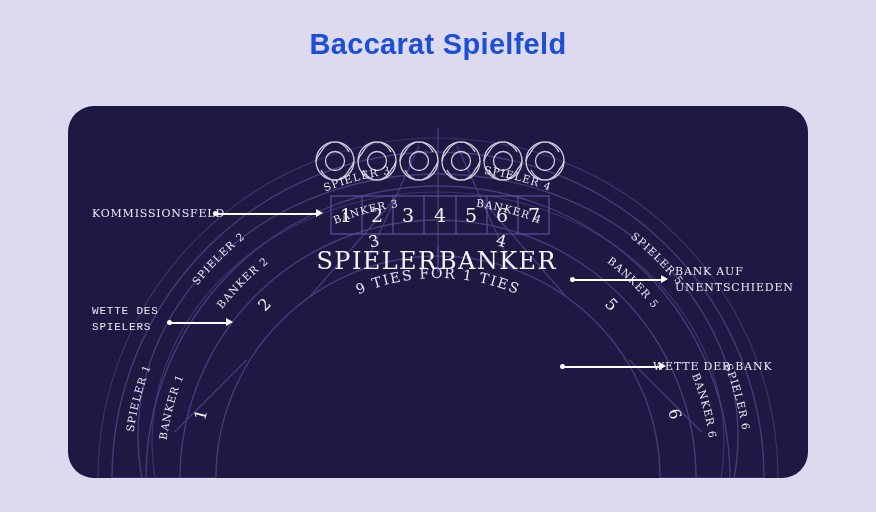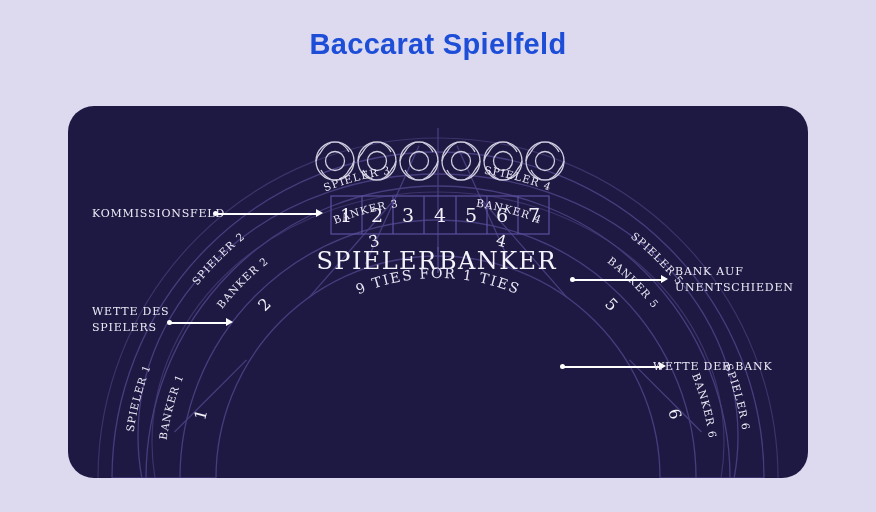--- a/index.html
+++ b/index.html
@@ -318,21 +318,21 @@
       <textPath href="#arcPlayer" startOffset="91.6%" text-anchor="middle"><tspan>SPIELER 6</tspan></textPath>
     </text>
   </svg>
 </div>
 
 <div class="callout-label" style="left:92px; top:206px;">KOMMISSIONSFELD</div>
 <div class="lead-dot" style="left:213px; top:211px;"></div>
 <div class="lead-line" style="left:216px; top:213px; width:100px;"></div>
 <div class="lead-arrow right" style="left:316px; top:209px;"></div>
 
-<div class="callout-label" style="left:92px; top:304px;">WETTE DES
+<div class="callout-label" style="left:92px; top:304px;font-family:Liberation Mono, monospace;">WETTE DES
 SPIELERS</div>
 <div class="lead-dot" style="left:167px; top:320px;"></div>
 <div class="lead-line" style="left:170px; top:322px; width:56px;"></div>
 <div class="lead-arrow right" style="left:226px; top:318px;"></div>
 
 <div class="lead-dot" style="left:570px; top:277px;"></div>
 <div class="lead-line" style="left:573px; top:279px; width:88px;"></div>
 <div class="lead-arrow right" style="left:661px; top:275px;"></div>
 <div class="callout-label" style="left:675px; top:264px;">BANK AUF
 UNENTSCHIEDEN</div>

